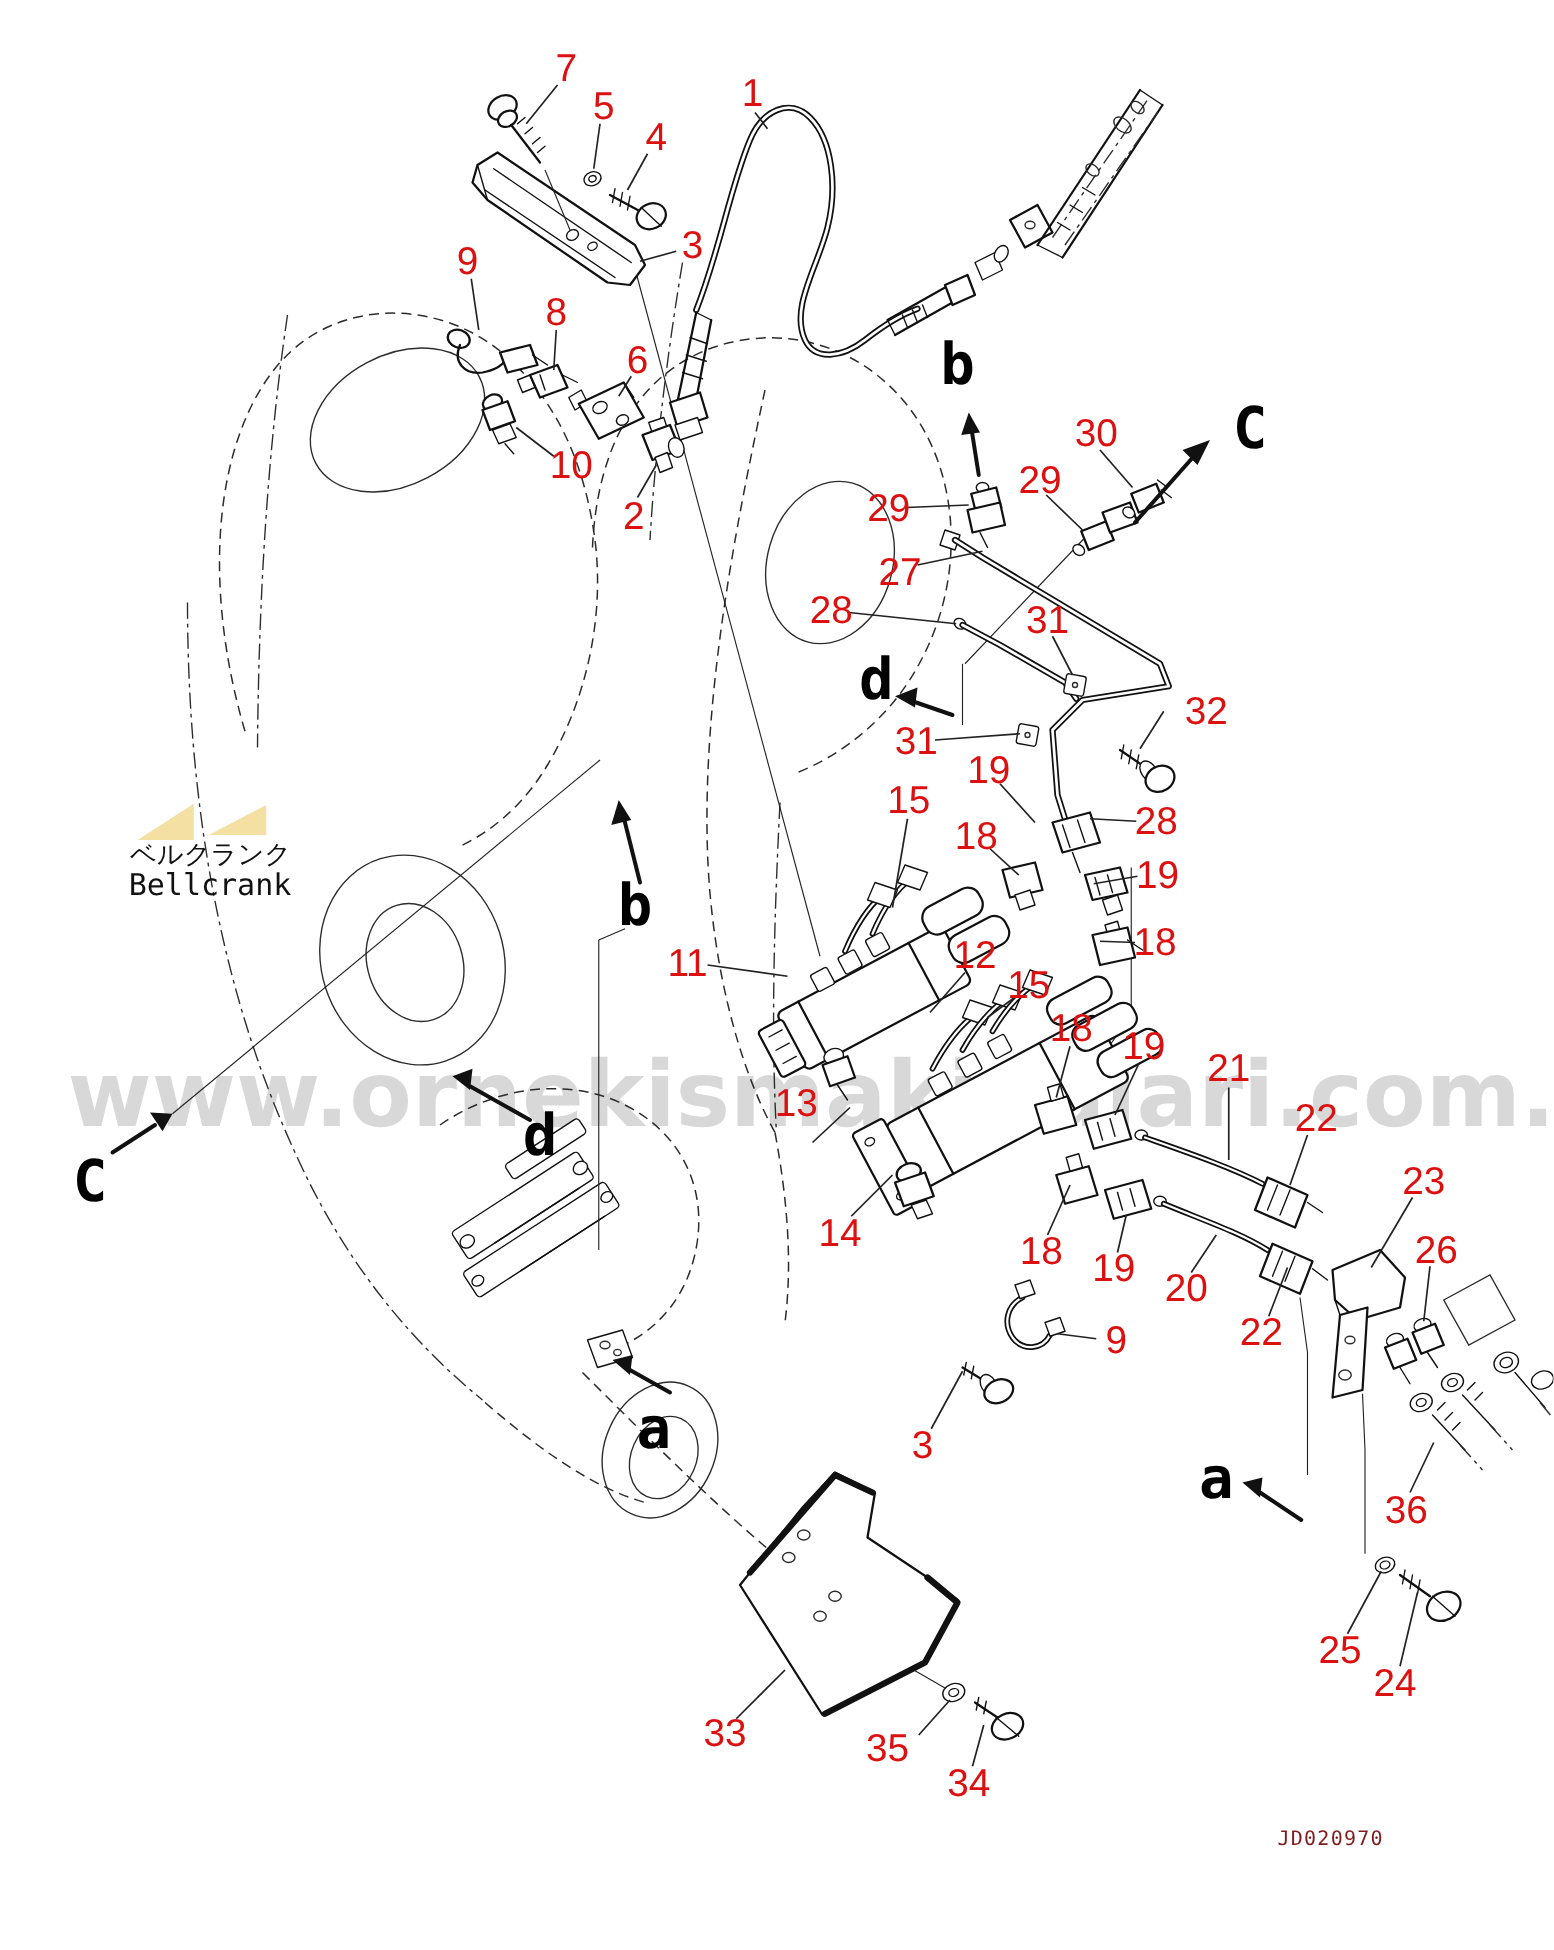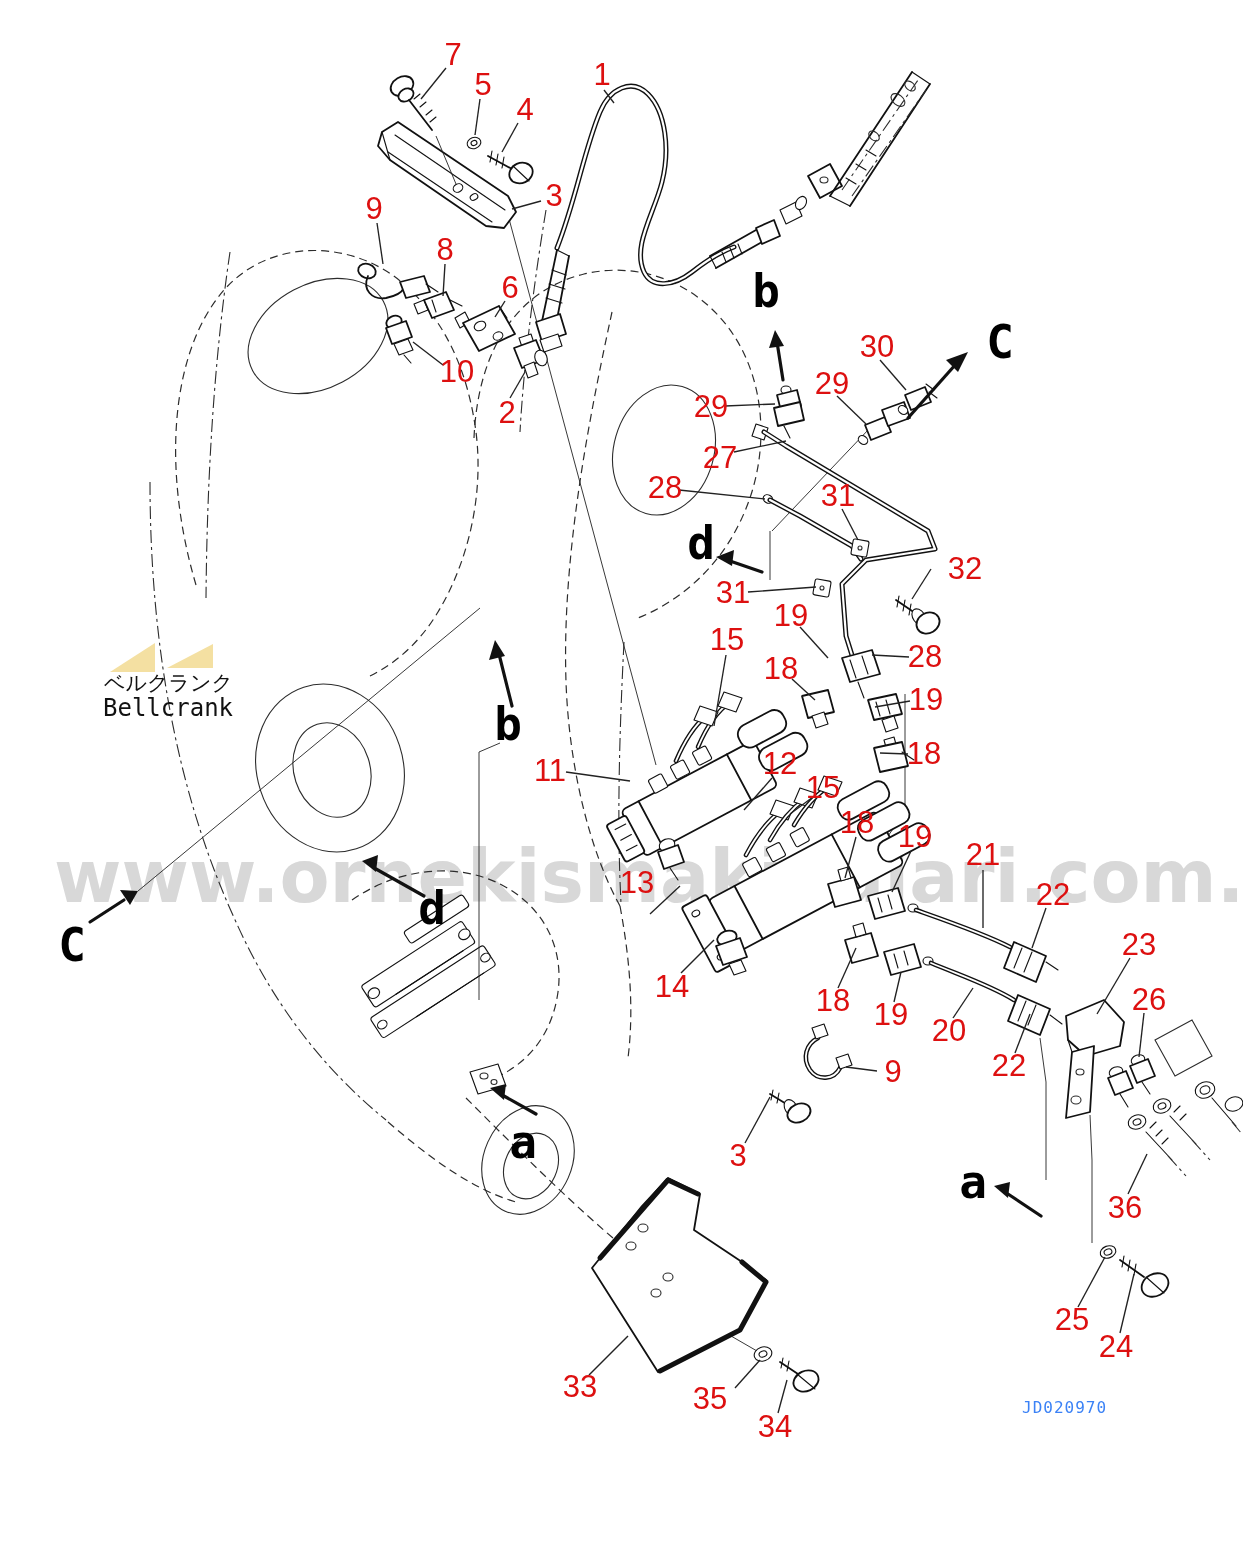--- a/index.html
+++ b/index.html
@@ -20,22 +20,22 @@
            color:#dd1010;white-space:nowrap;}
   
   .view-letter{position:absolute;transform:translate(-50%,-50%);z-index:25;
            font-family:"DejaVu Sans Mono",monospace;font-size:46px;font-weight:bold;color:#000;}
   
   .jp-label{position:absolute;left:104px;top:669px;z-index:20;
            font-family:"DejaVu Sans Mono",monospace;font-size:21px;color:#111;
            letter-spacing:0px;white-space:nowrap;}
   .en-label{position:absolute;left:103px;top:694px;z-index:20;
            font-family:"DejaVu Sans Mono",monospace;font-size:24px;color:#111;white-space:nowrap;}
-  .drawing-no{position:absolute;left:1022px;top:1398px;z-index:20;
-           font-family:"DejaVu Sans Mono",monospace;font-size:16px;color:#3b82f6;letter-spacing:1px;}
+  .drawing-no{position:absolute;left:1022px;top:1461px;z-index:20;
+           font-family:"DejaVu Sans Mono",monospace;font-size:16px;color:#7f1d1d;letter-spacing:1px;}
   
   .ln{fill:none;stroke:#111;stroke-width:1.8;stroke-linecap:round;stroke-linejoin:round;}
   .fw{fill:#fff;stroke:#111;stroke-width:1.8;stroke-linejoin:round;}
   .thin{stroke-width:1.1;}
   .dash{fill:none;stroke:#2c2c2c;stroke-width:1.2;stroke-dasharray:8 5;}
   .ddot{fill:none;stroke:#2c2c2c;stroke-width:1.1;stroke-dasharray:13 4 3 4;}
   .sol{fill:none;stroke:#2c2c2c;stroke-width:1.1;}
   .tline{fill:none;stroke:#222;stroke-width:0.9;}
   .tube{fill:none;stroke:#111;stroke-width:5;stroke-linejoin:round;stroke-linecap:round;}
   .core{fill:none;stroke:#fff;stroke-width:2.2;stroke-linejoin:round;stroke-linecap:round;}

